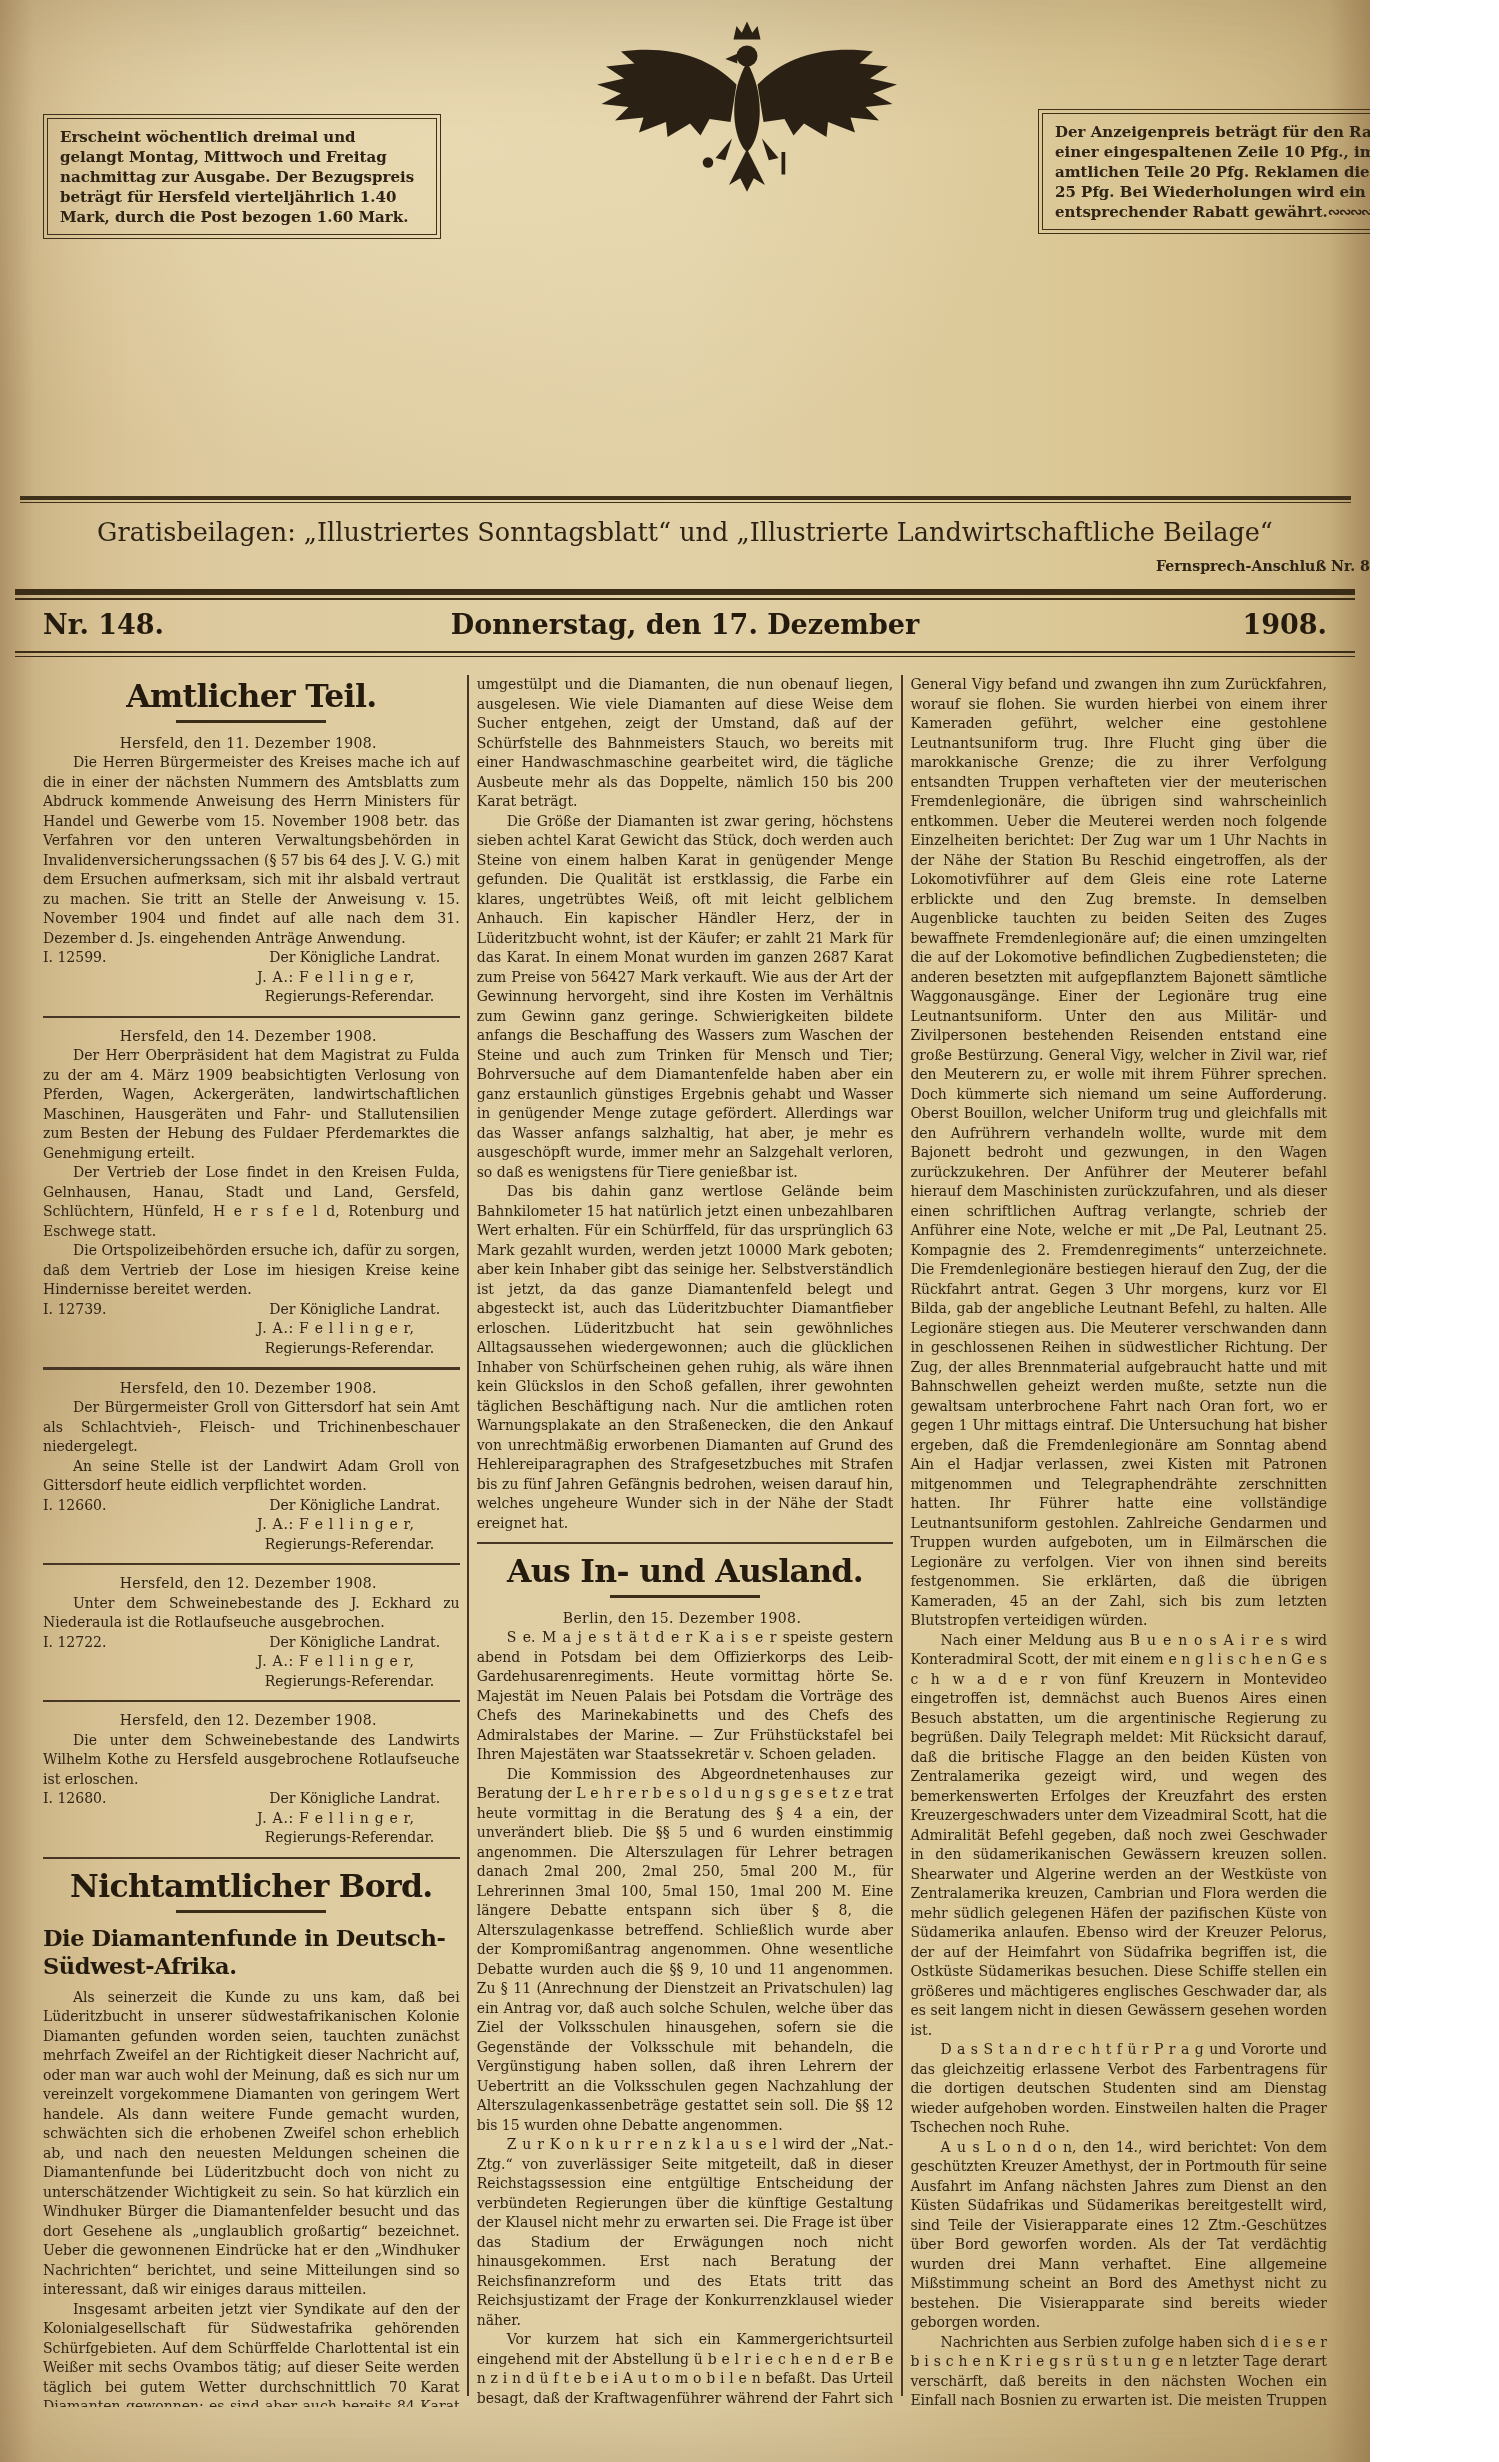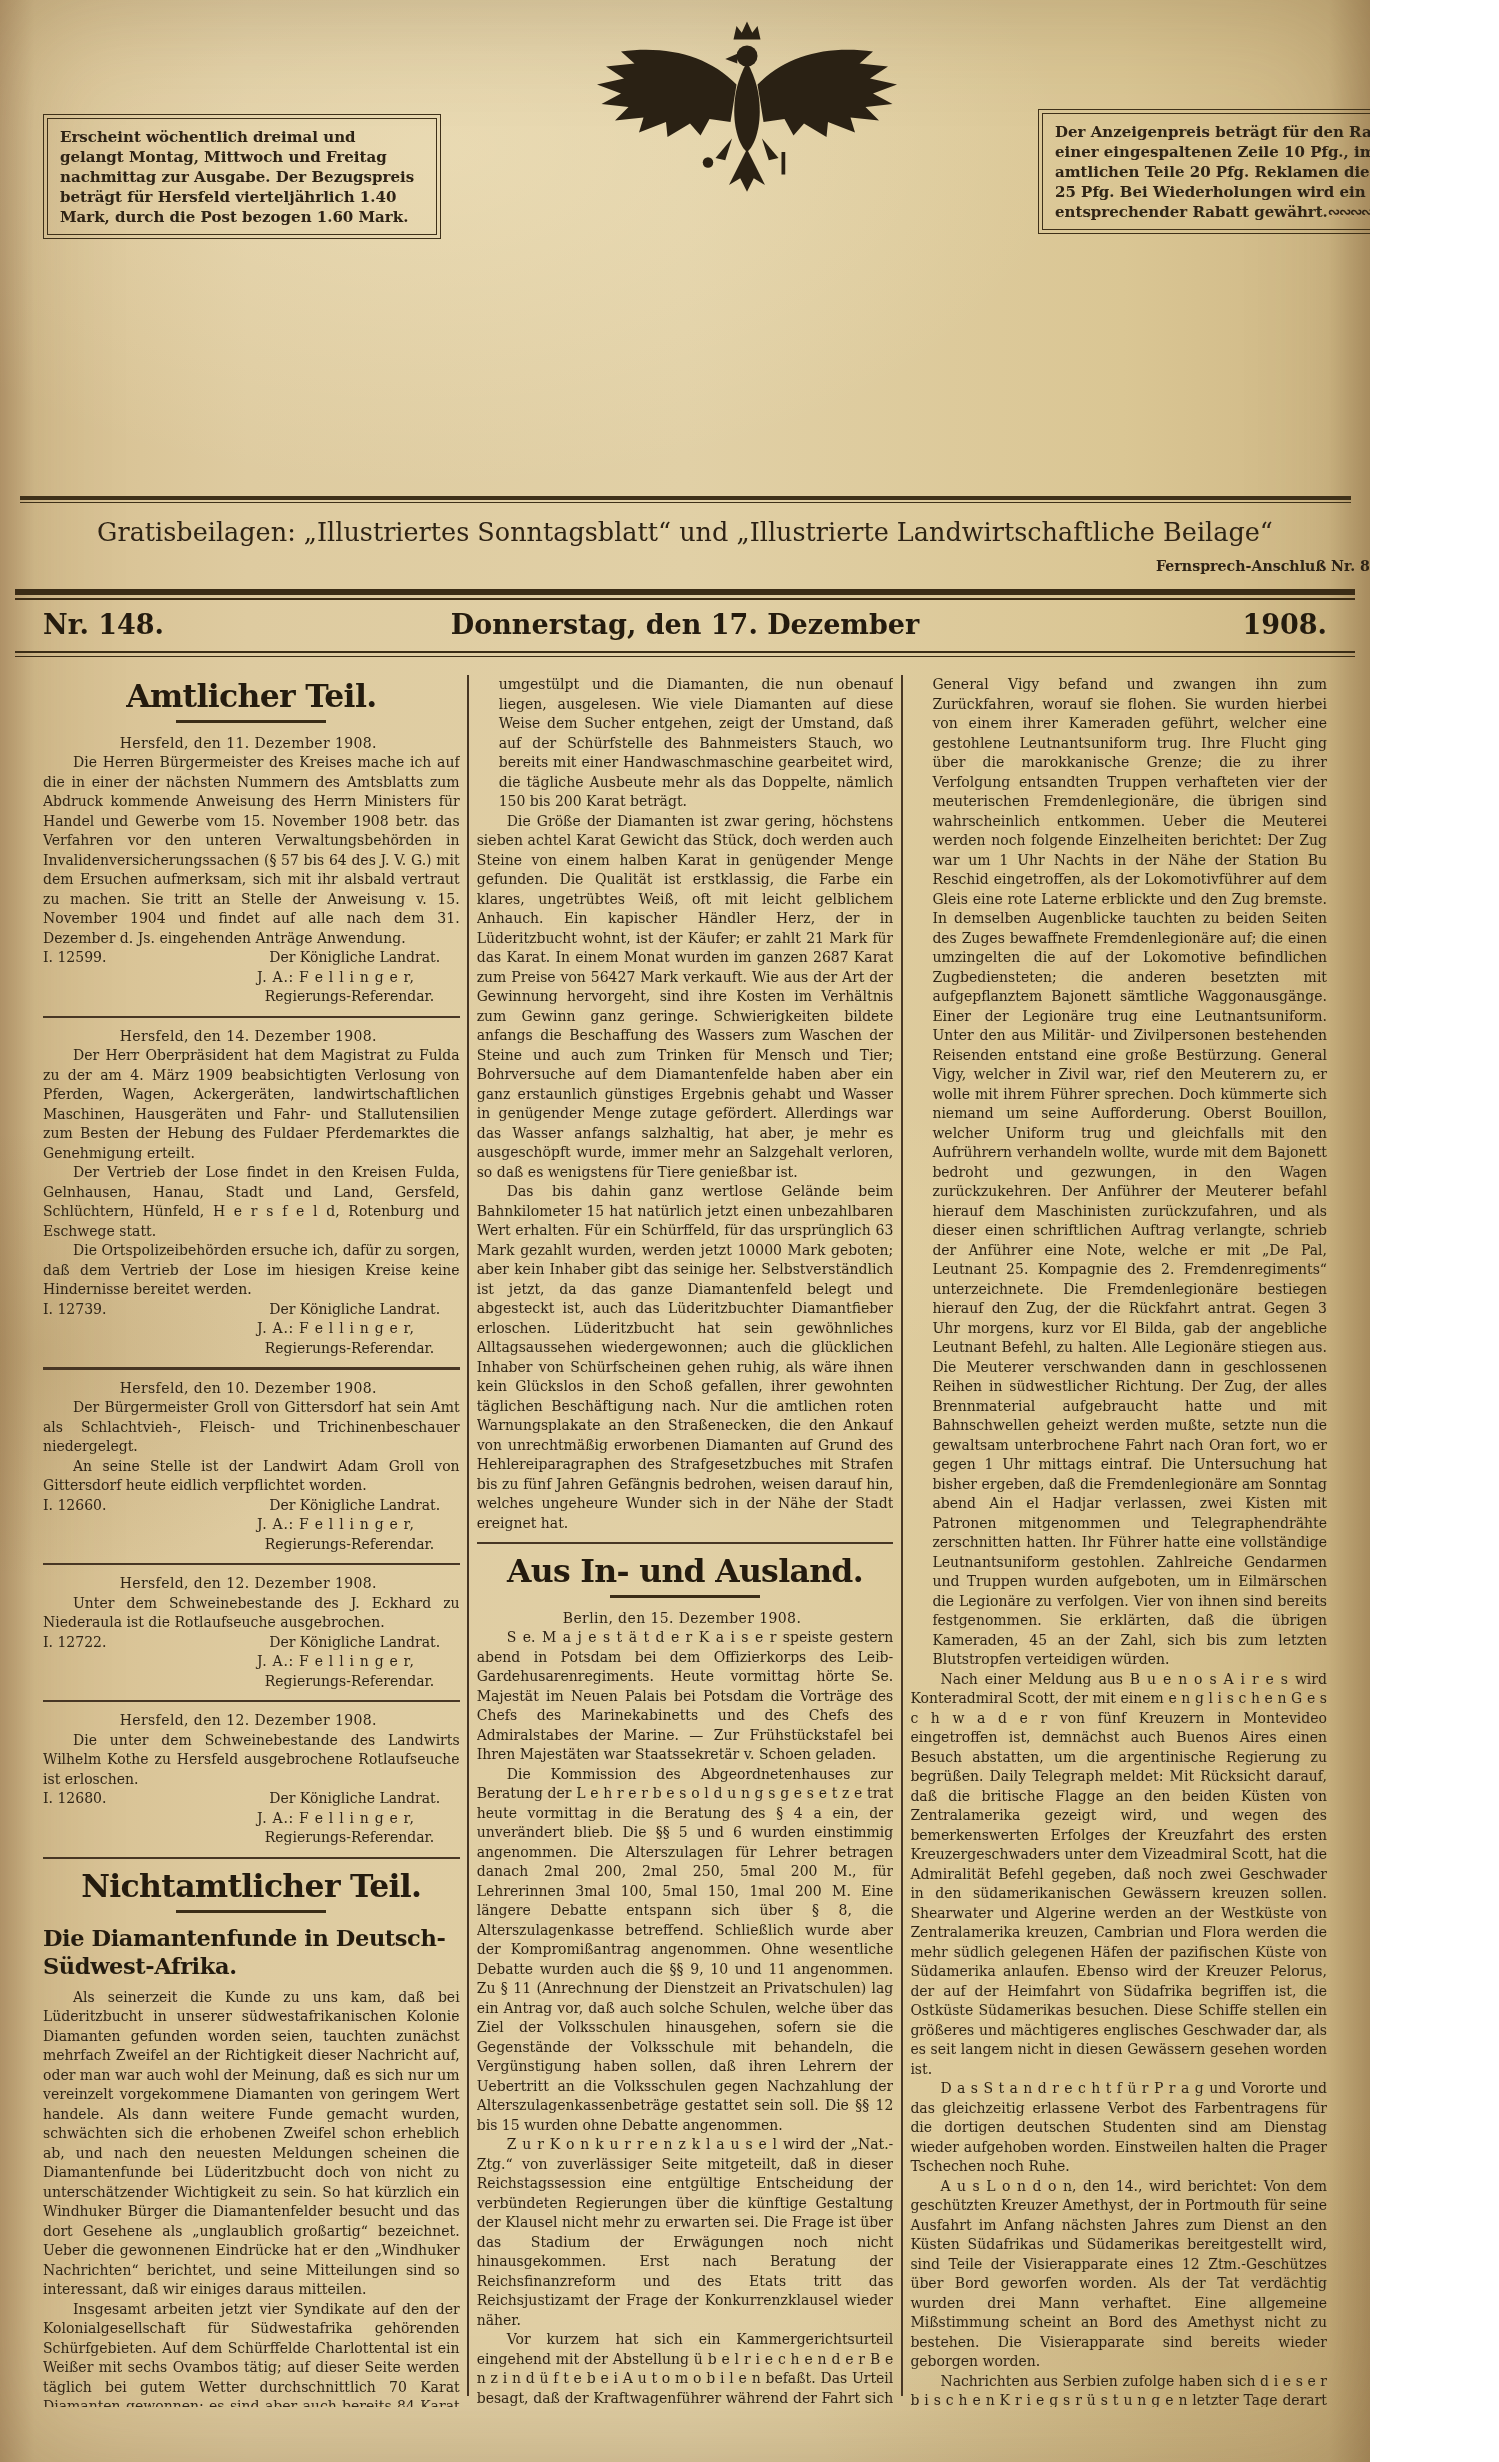--- a/index.html
+++ b/index.html
@@ -48,21 +48,21 @@
   .col{width:441px;height:100%;overflow:hidden;text-align:justify;
     font-size:14px;line-height:19.5px;}
   .vrule{width:2.2px;background:#473624;height:1721px;margin:0 7.5px;}
   h2.section{font-size:31.5px;font-weight:bold;text-align:center;margin:3px 0 1.5px;
     letter-spacing:-0.7px;line-height:1.15;color:#241b0e;}
   .hr-short{width:150px;height:3px;background:#3a2c16;margin:6px auto 10.5px;}
   h3.articlehead{font-size:22.5px;font-weight:bold;text-align:left;margin:1.5px 0 7.5px;
     line-height:1.25;letter-spacing:-0.4px;color:#241b0e;}
   .art-dateline{text-align:center;padding-right:6px;margin-top:1.5px;letter-spacing:0.4px;}
   .para{margin:0;text-indent:30px;hyphens:auto;-webkit-hyphens:auto;}
-  .para.cont{text-indent:0;margin-left:22px;}
+  .para.cont{text-indent:0;}
   .ref-row{display:flex;justify-content:flex-end;margin-top:0;}
   .ref-row .refno{flex:0 0 auto;}
   .ref-row .sig1{flex:1 1 auto;text-align:right;padding-right:19.5px;}
   .sig2{text-align:right;padding-right:45px;letter-spacing:0.7px;}
   .sig3{text-align:right;padding-right:25.5px;}
   .art-rule{height:2.2px;background:#473624;margin:9px 0;}
 </style>
 </head>
 <body>
 
@@ -169,21 +169,21 @@
         <p class="para">Die unter dem Schweinebestande des Landwirts Wilhelm Kothe zu Hersfeld ausgebrochene Rotlaufseuche ist erloschen.</p>
         <div class="ref-row">
           <span class="refno">I. 12680.</span>
           <span class="sig1">Der Königliche Landrat.</span>
         </div>
         <div class="sig2">J. A.: F e l l i n g e r,</div>
         <div class="sig3">Regierungs-Referendar.</div>
       </div>
       <div class="art-rule"></div>
 
-      <h2 class="section">Nichtamtlicher Teil.</h2>
+      <h2 class="section">Nichtamtlicher Bord.</h2>
       <div class="hr-short"></div>
       <h3 class="articlehead">Die Diamantenfunde in Deutsch-Südwest-Afrika.</h3>
       <p class="para">Als seinerzeit die Kunde zu uns kam, daß bei Lüderitzbucht in unserer südwestafrikanischen Kolonie Diamanten gefunden worden seien, tauchten zunächst mehrfach Zweifel an der Richtigkeit dieser Nachricht auf, oder man war auch wohl der Meinung, daß es sich nur um vereinzelt vorgekommene Diamanten von geringem Wert handele. Als dann weitere Funde gemacht wurden, schwächten sich die erhobenen Zweifel schon erheblich ab, und nach den neuesten Meldungen scheinen die Diamantenfunde bei Lüderitzbucht doch von nicht zu unterschätzender Wichtigkeit zu sein. So hat kürzlich ein Windhuker Bürger die Diamantenfelder besucht und das dort Gesehene als „unglaublich großartig“ bezeichnet. Ueber die gewonnenen Eindrücke hat er den „Windhuker Nachrichten“ berichtet, und seine Mitteilungen sind so interessant, daß wir einiges daraus mitteilen.</p>
       <p class="para">Insgesamt arbeiten jetzt vier Syndikate auf den der Kolonialgesellschaft für Südwestafrika gehörenden Schürfgebieten. Auf dem Schürffelde Charlottental ist ein Weißer mit sechs Ovambos tätig; auf dieser Seite werden täglich bei gutem Wetter durchschnittlich 70 Karat Diamanten gewonnen; es sind aber auch bereits 84 Karat an einem Tage gewonnen worden. Dabei ist die Methode der Gewinnung sehr primitiv. Sie besteht darin, daß der aus Kies und Sand bestehende Grund der Oberfläche mit Schaufeln gegen ein schräg stehendes Sandsieb geworfen wird. Der grobe Stoff wird dann in einem runden Siebe in einer Wasserwanne durchgeschüttelt und durchgewaschen; dadurch gelangen die nur kleinen Diamanten auf den Boden des Siebes. Dann wird der Inhalt</p>
     </section>
 
     <div class="vrule"></div>
 
     <section class="col">
       <p class="para cont">umgestülpt und die Diamanten, die nun obenauf liegen, ausgelesen. Wie viele Diamanten auf diese Weise dem Sucher entgehen, zeigt der Umstand, daß auf der Schürfstelle des Bahnmeisters Stauch, wo bereits mit einer Handwaschmaschine gearbeitet wird, die tägliche Ausbeute mehr als das Doppelte, nämlich 150 bis 200 Karat beträgt.</p>

